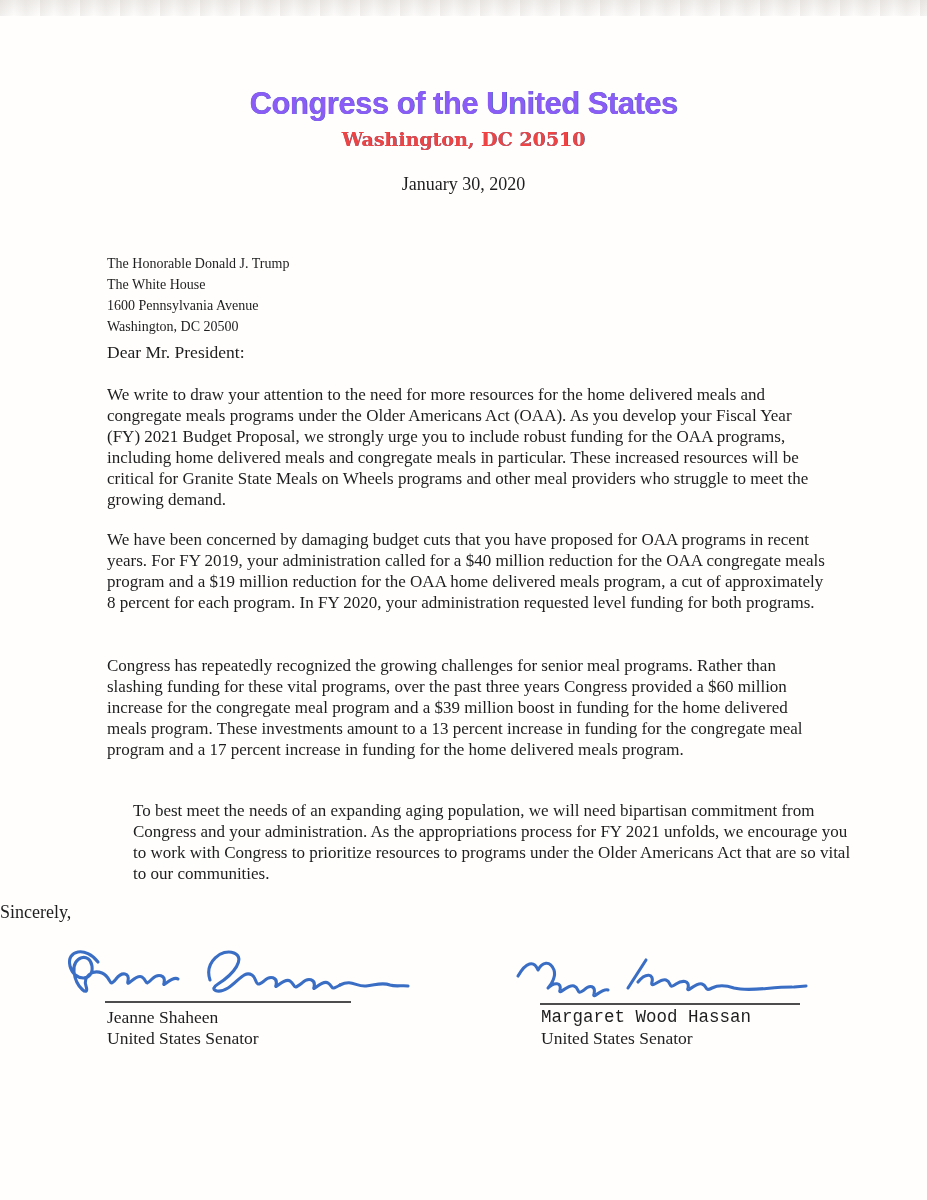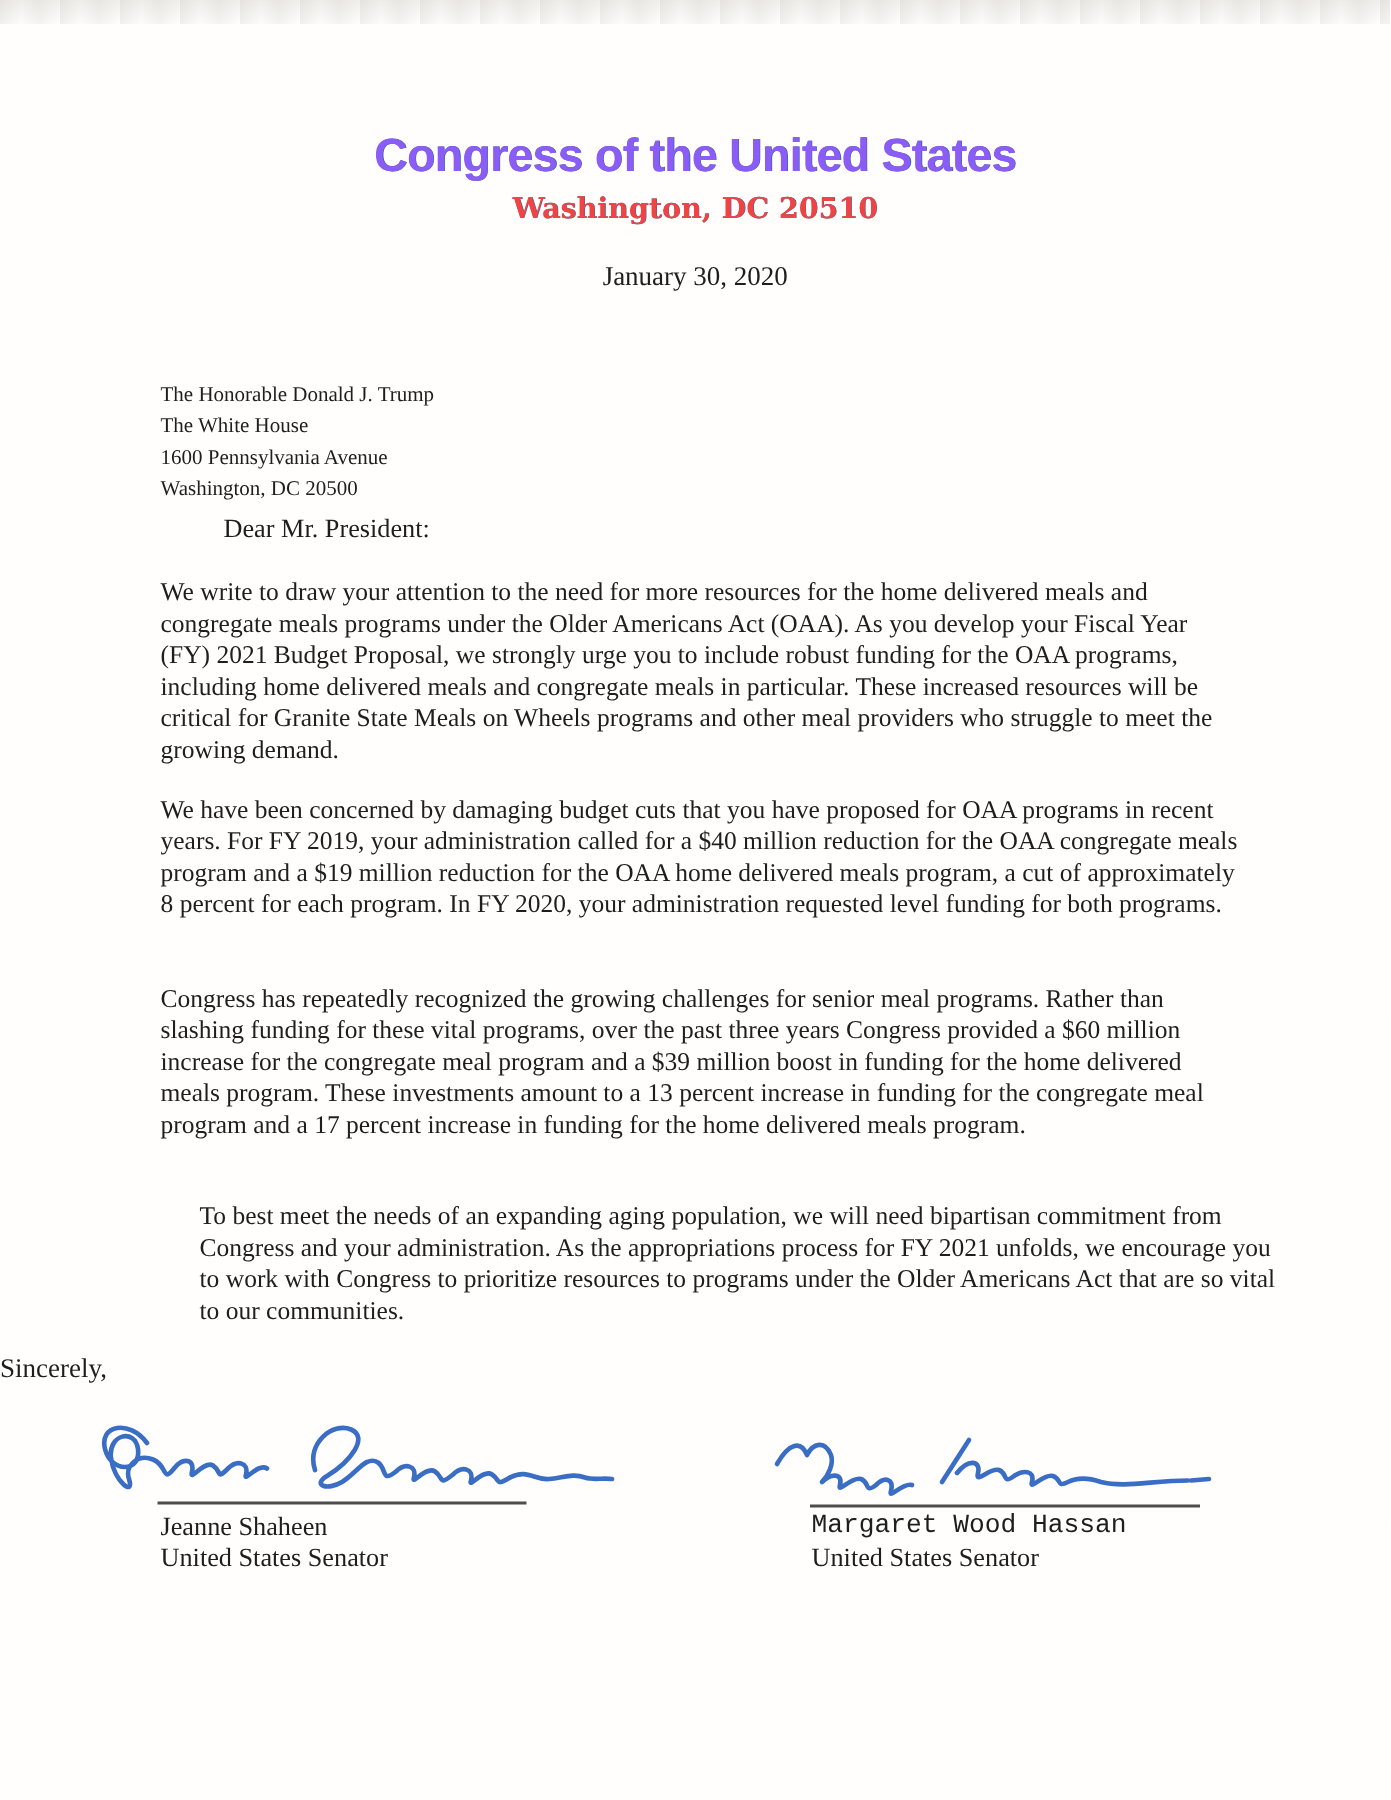--- a/index.html
+++ b/index.html
@@ -63,21 +63,20 @@
     left: 107px;
     font-size: 14px;
     line-height: 21px;
     margin-top: 15px;
   }
   .salutation {
     position: absolute;
     top: 342px;
     left: 107px;
     font-size: 17.5px;
-    margin-left: 42px;
   }
   .body-paragraph {
     position: absolute;
     left: 107px;
     width: 718px;
     font-size: 17px;
     line-height: 21px;
     text-align: left;
   }
   .p1 { top: 384px; }

